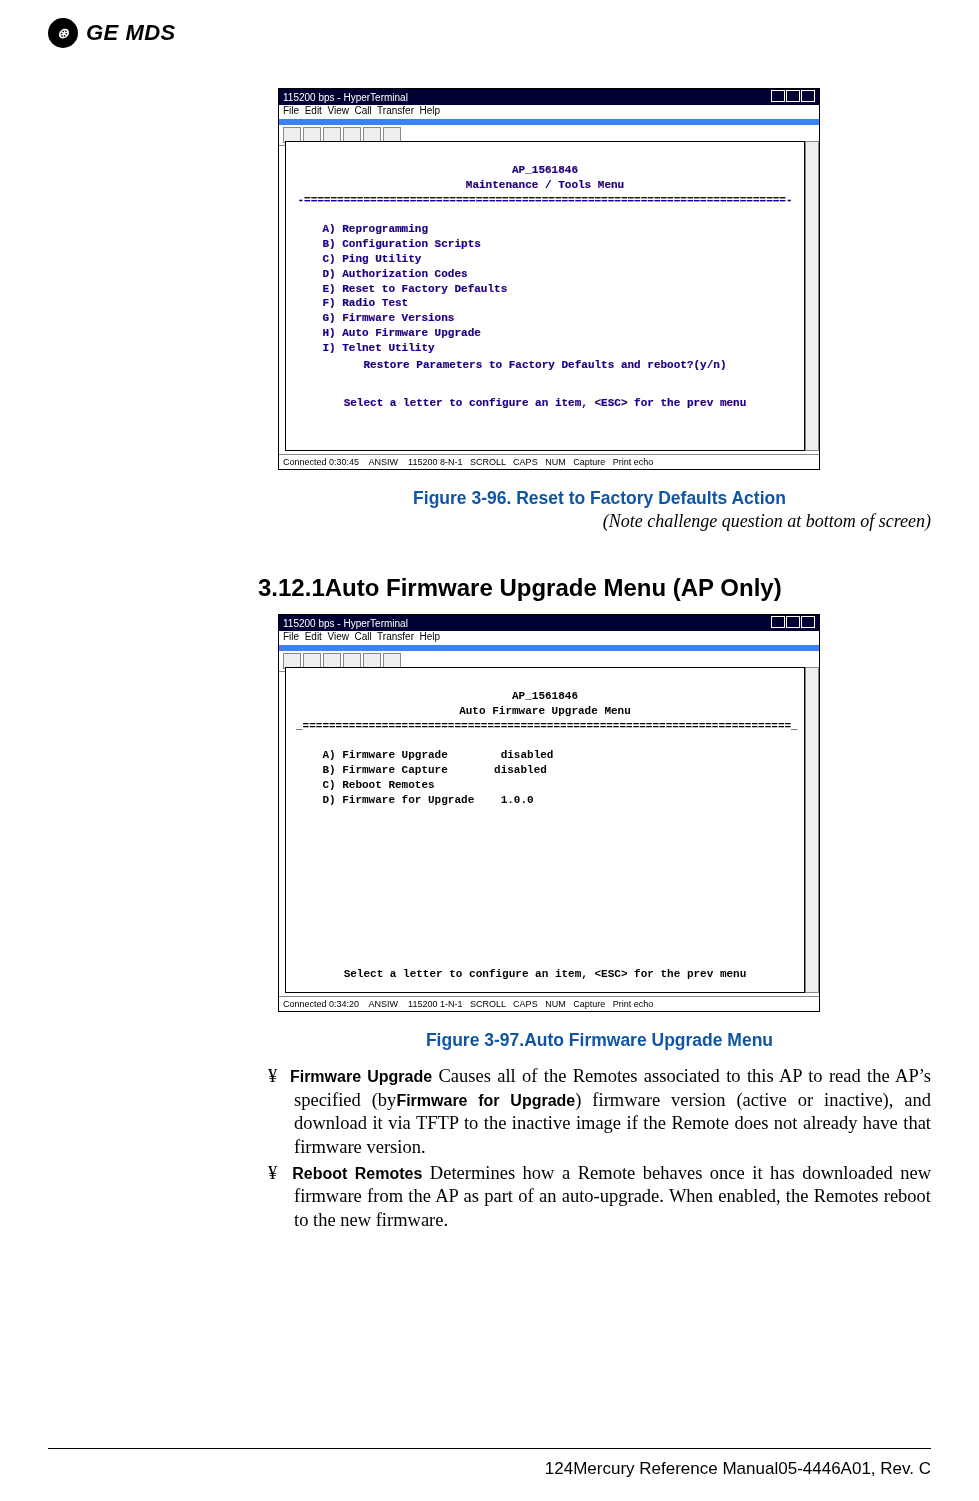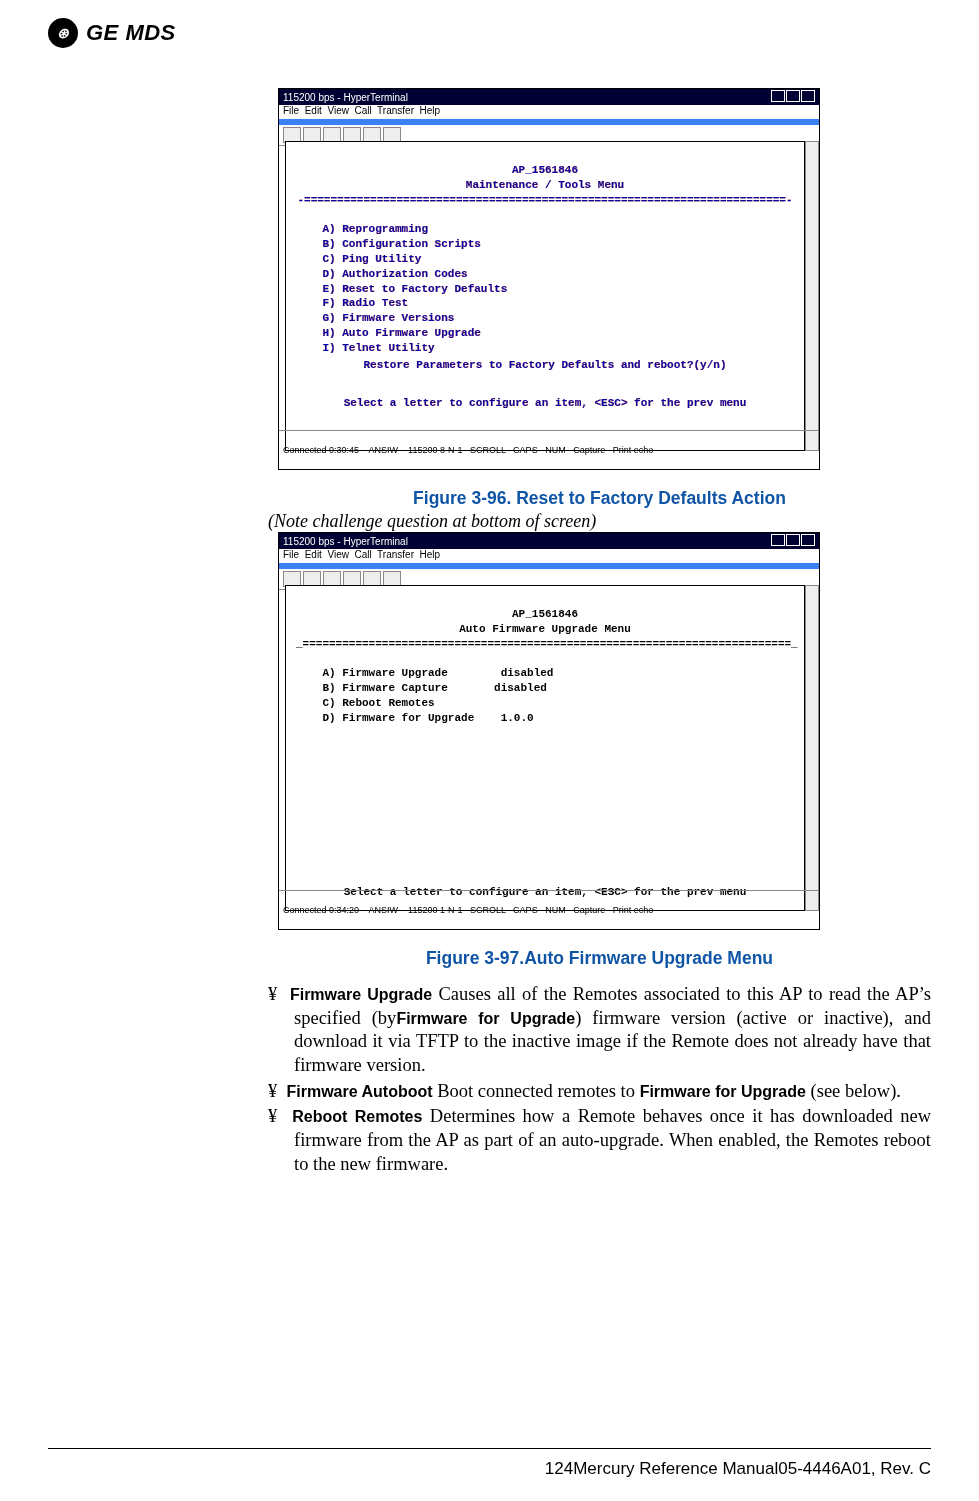--- a/index.html
+++ b/index.html
@@ -118,35 +118,35 @@
     border: 1px solid #888;
     background: #eee;
   }
   .term-status {
     position: absolute;
     left: 0; right: 0; bottom: 0;
     height: 14px;
     border-top: 1px solid #888;
     font-family: Arial, Helvetica, sans-serif;
     font-size: 9px;
-    padding: 12px 4px;
+    padding: 0 4px;
     display:flex; align-items:center; gap: 16px;
     white-space: pre;
     margin-top: 14px;
   }
   .fig-caption {
     text-align: center;
     color: #1055a5;
     font-family: Arial, Helvetica, sans-serif;
     font-weight: bold;
     font-size: 17.5px;
     margin-top: 18px;
   }
   .fig-sub {
-    text-align: left;
+    text-align: right;
     font-style: italic;
     font-family: "Times New Roman", Times, serif;
     font-size: 18px;
     color: #000;
     margin-top: 2px;
   }
   .section-heading {
     color: #000;
     font-family: Arial, Helvetica, sans-serif;
     font-weight: bold;
@@ -225,20 +225,21 @@
 <span class="center" style="display:block;margin-top:2px;">Restore Parameters to Factory Defaults and reboot?(y/n)</span>
 <span class="center" style="display:block;margin-top:8px;">Select a letter to configure an item, &lt;ESC&gt; for the prev menu</span>
       </div>
       <div class="term-scrollbar"></div>
       <div class="term-status">Connected 0:30:45    ANSIW    115200 8-N-1   SCROLL   CAPS   NUM   Capture   Print echo</div>
     </div>
 
     <div class="fig-caption">Figure 3-96. Reset to Factory Defaults Action</div>
     <div class="fig-sub">(Note challenge question at bottom of screen)</div>
 
+    <div class="section-heading" style="margin-left:-10px;">3.12.1Auto Firmware Upgrade Menu (AP Only)</div>
 
     <div class="term-window two" style="margin-left:10px;">
       <div class="term-titlebar">
         <span>115200 bps - HyperTerminal</span>
         <span class="title-btns"><span></span><span></span><span></span></span>
       </div>
       <div class="term-menubar">File  Edit  View  Call  Transfer  Help</div>
       <div class="term-toolbar">
         <span class="btn"></span>
           <span class="btn"></span>
@@ -266,25 +267,20 @@
     <div class="fig-caption" style="">Figure 3-97.Auto Firmware Upgrade Menu</div>
 
     <div class="bullets">
       <p>
         <span>¥</span>&nbsp;
         <span class="sans-b">Firmware Upgrade</span>
         <span>Causes all of the Remotes associated to this AP to read the AP’s specified (by</span><span class="sans-b">Firmware for Upgrade</span><span>) firmware version (active or inactive), and download it via TFTP to the inactive image if the Remote does not already have that firm­ware version.</span>
       </p>
       <p>
         <span>¥</span>&nbsp;
-        <span class="sans-b">Firmware Autoboot</span>
-        <span>Boot connected remotes to </span><span class="sans-b">Firmware for Upgrade</span><span> (see below).</span>
-      </p>
-      <p>
-        <span>¥</span>&nbsp;
         <span class="sans-b">Reboot Remotes</span>
         <span>Determines how a Remote behaves once it has downloaded new firmware from the AP as part of an auto-upgrade. When enabled, the Remotes reboot to the new firmware.</span>
       </p>
     </div>
   </div>
 
   <div class="footer">
     <div class="footer-line"></div>
     <div class="footer-row">
       <span>124</span>

